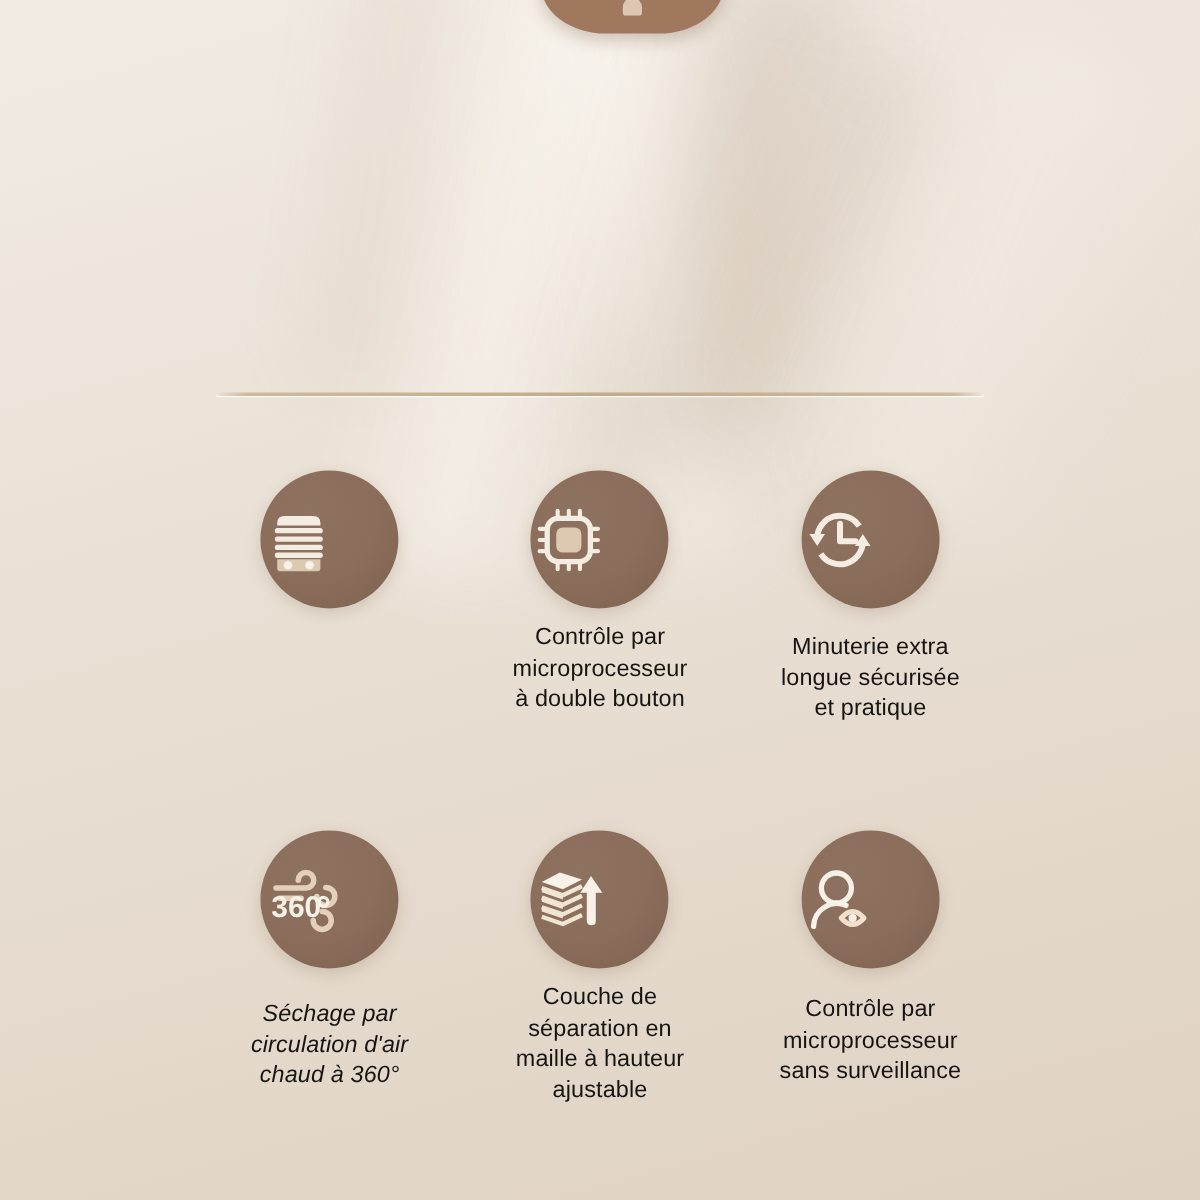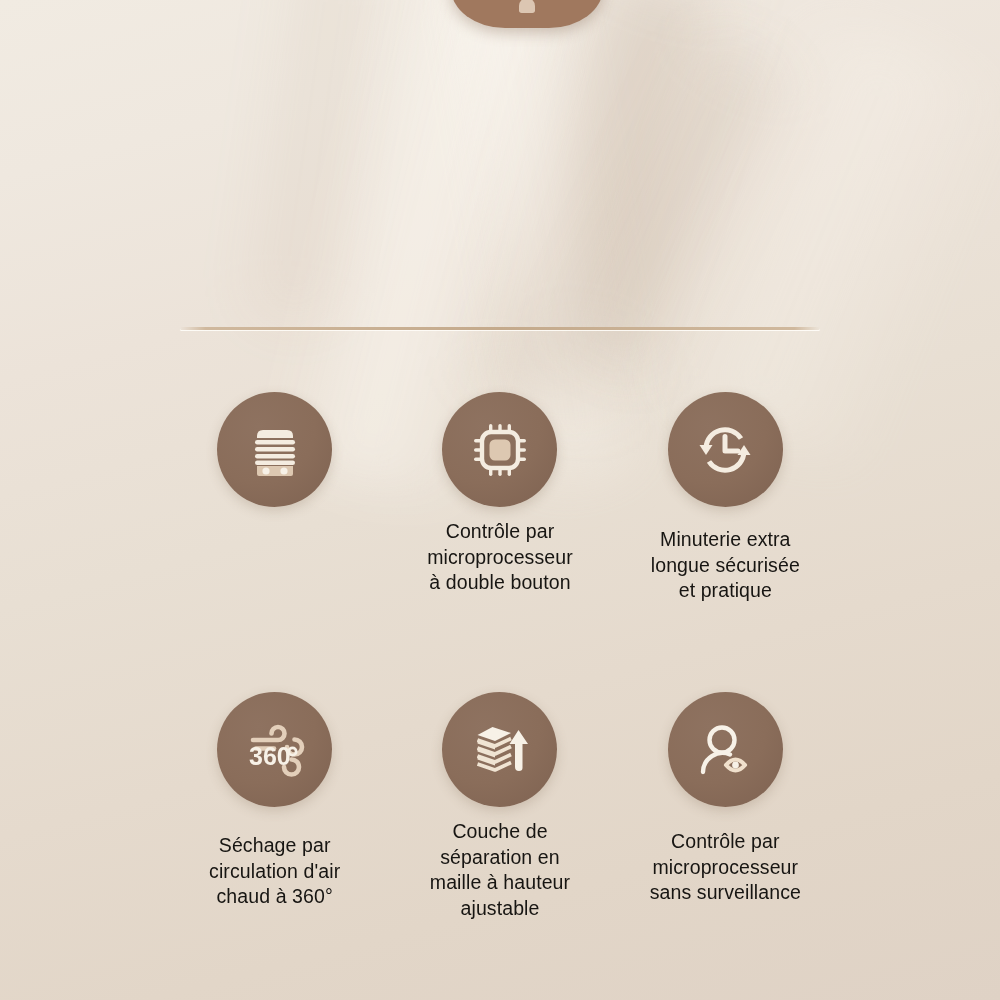--- a/index.html
+++ b/index.html
@@ -78,38 +78,38 @@
     display:grid;
     grid-template-columns:repeat(3, 1fr);
     grid-template-rows:252px 252px;
     row-gap:48px;
   }
   .feature { display:flex; flex-direction:column; align-items:center; }
   .icon-circle {
     width:115px; height:115px; border-radius:50%;
     background:radial-gradient(circle at 36% 30%, #8e7260 0%, #8a6d5a 52%, #7e6251 100%);
     box-shadow:0 4px 12px rgba(120,95,74,.22);
-    display:flex; align-items:center; justify-content:center;
+    display:flex; align-items:center; justify-content:flex-start;
     flex:0 0 auto;
   }
   .icon-circle svg { display:block; }
   .feature-label {
     margin-top:26px;
     font-size:19.5px;
     line-height:25.5px;
     color:#171512;
     text-align:center;
     letter-spacing:.1px;
     max-width:205px;
   }
   
   .f1 .feature-label { margin-top:31px; max-width:200px; }
   .f2 .feature-label { margin-top:12px; max-width:196px; }
   .f3 .feature-label { margin-top:20px; max-width:190px; }
-  .f4 .feature-label { margin-top:26px; max-width:178px; }
+  .f4 .feature-label { margin-top:26px; max-width:178px;font-style:italic; }
   .f5 .feature-label { margin-top:12px; max-width:192px; }
   .f6 .feature-label { margin-top:22px; max-width:196px; }
 </style>
 </head>
 <body>
 
 <div id="bg">
   <div class="bg-base"></div>
   <div class="bg-shadow shadow-c"></div>
   <div class="bg-streak streak-a"></div>

